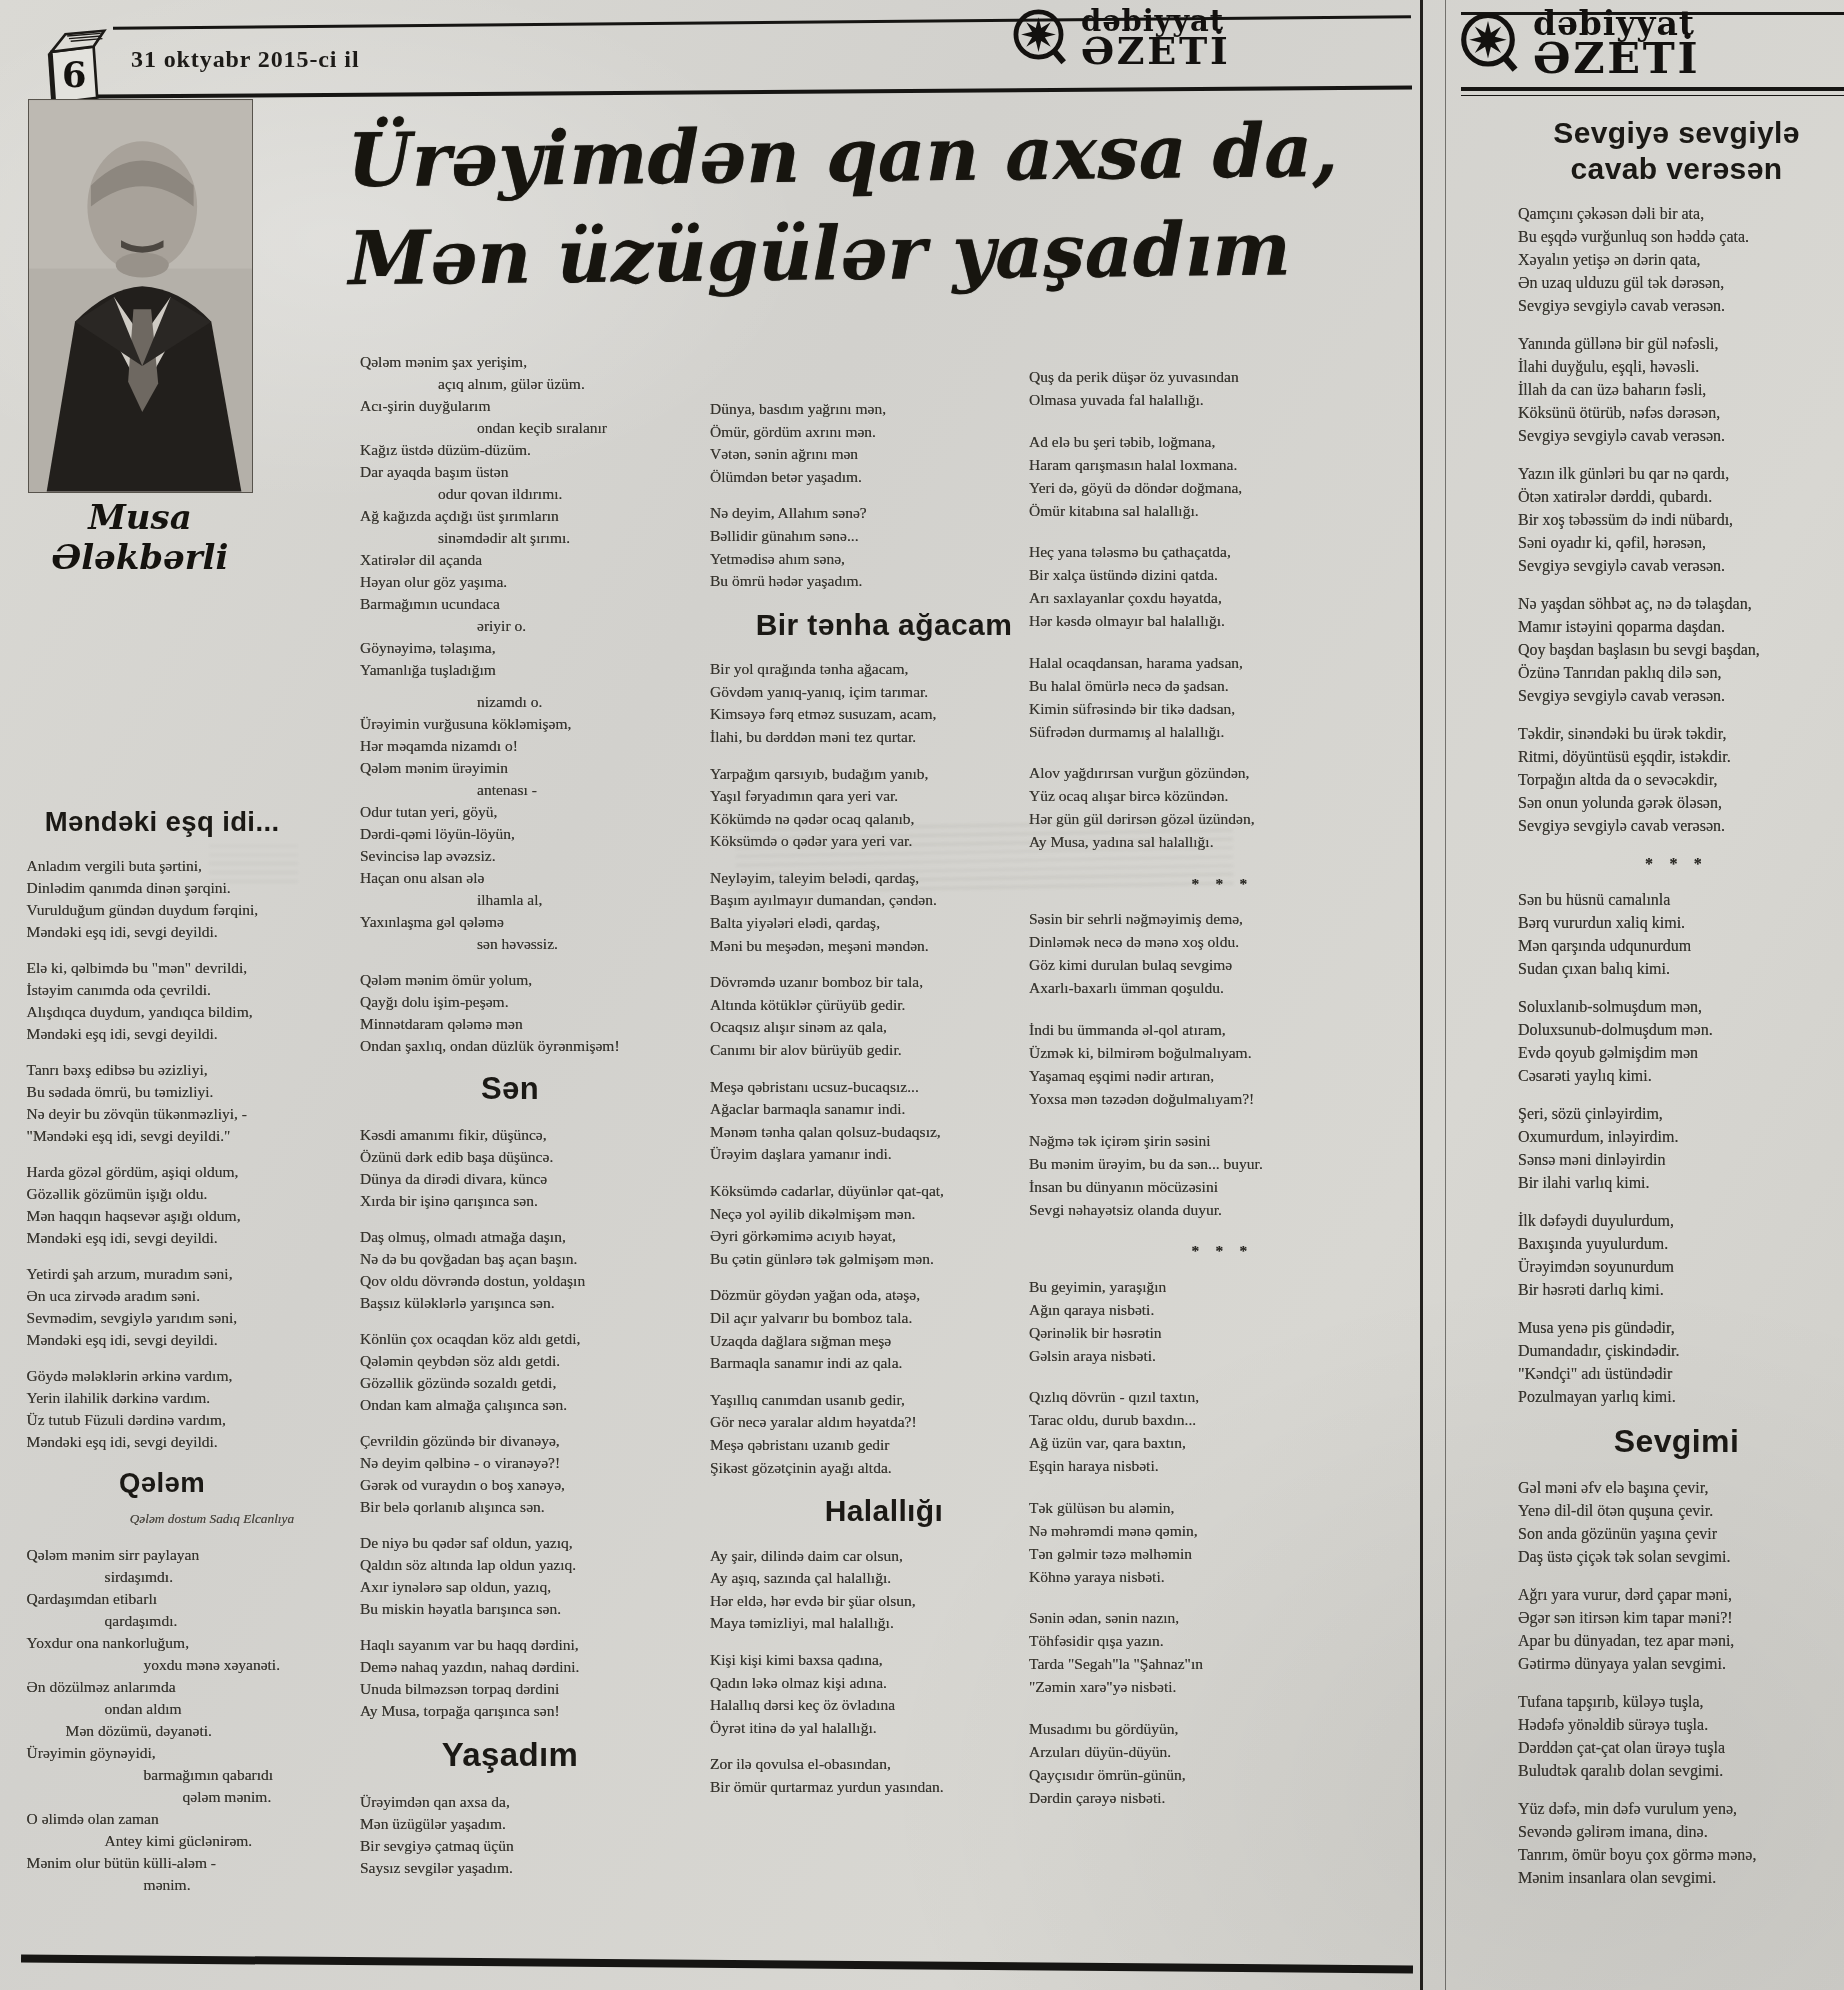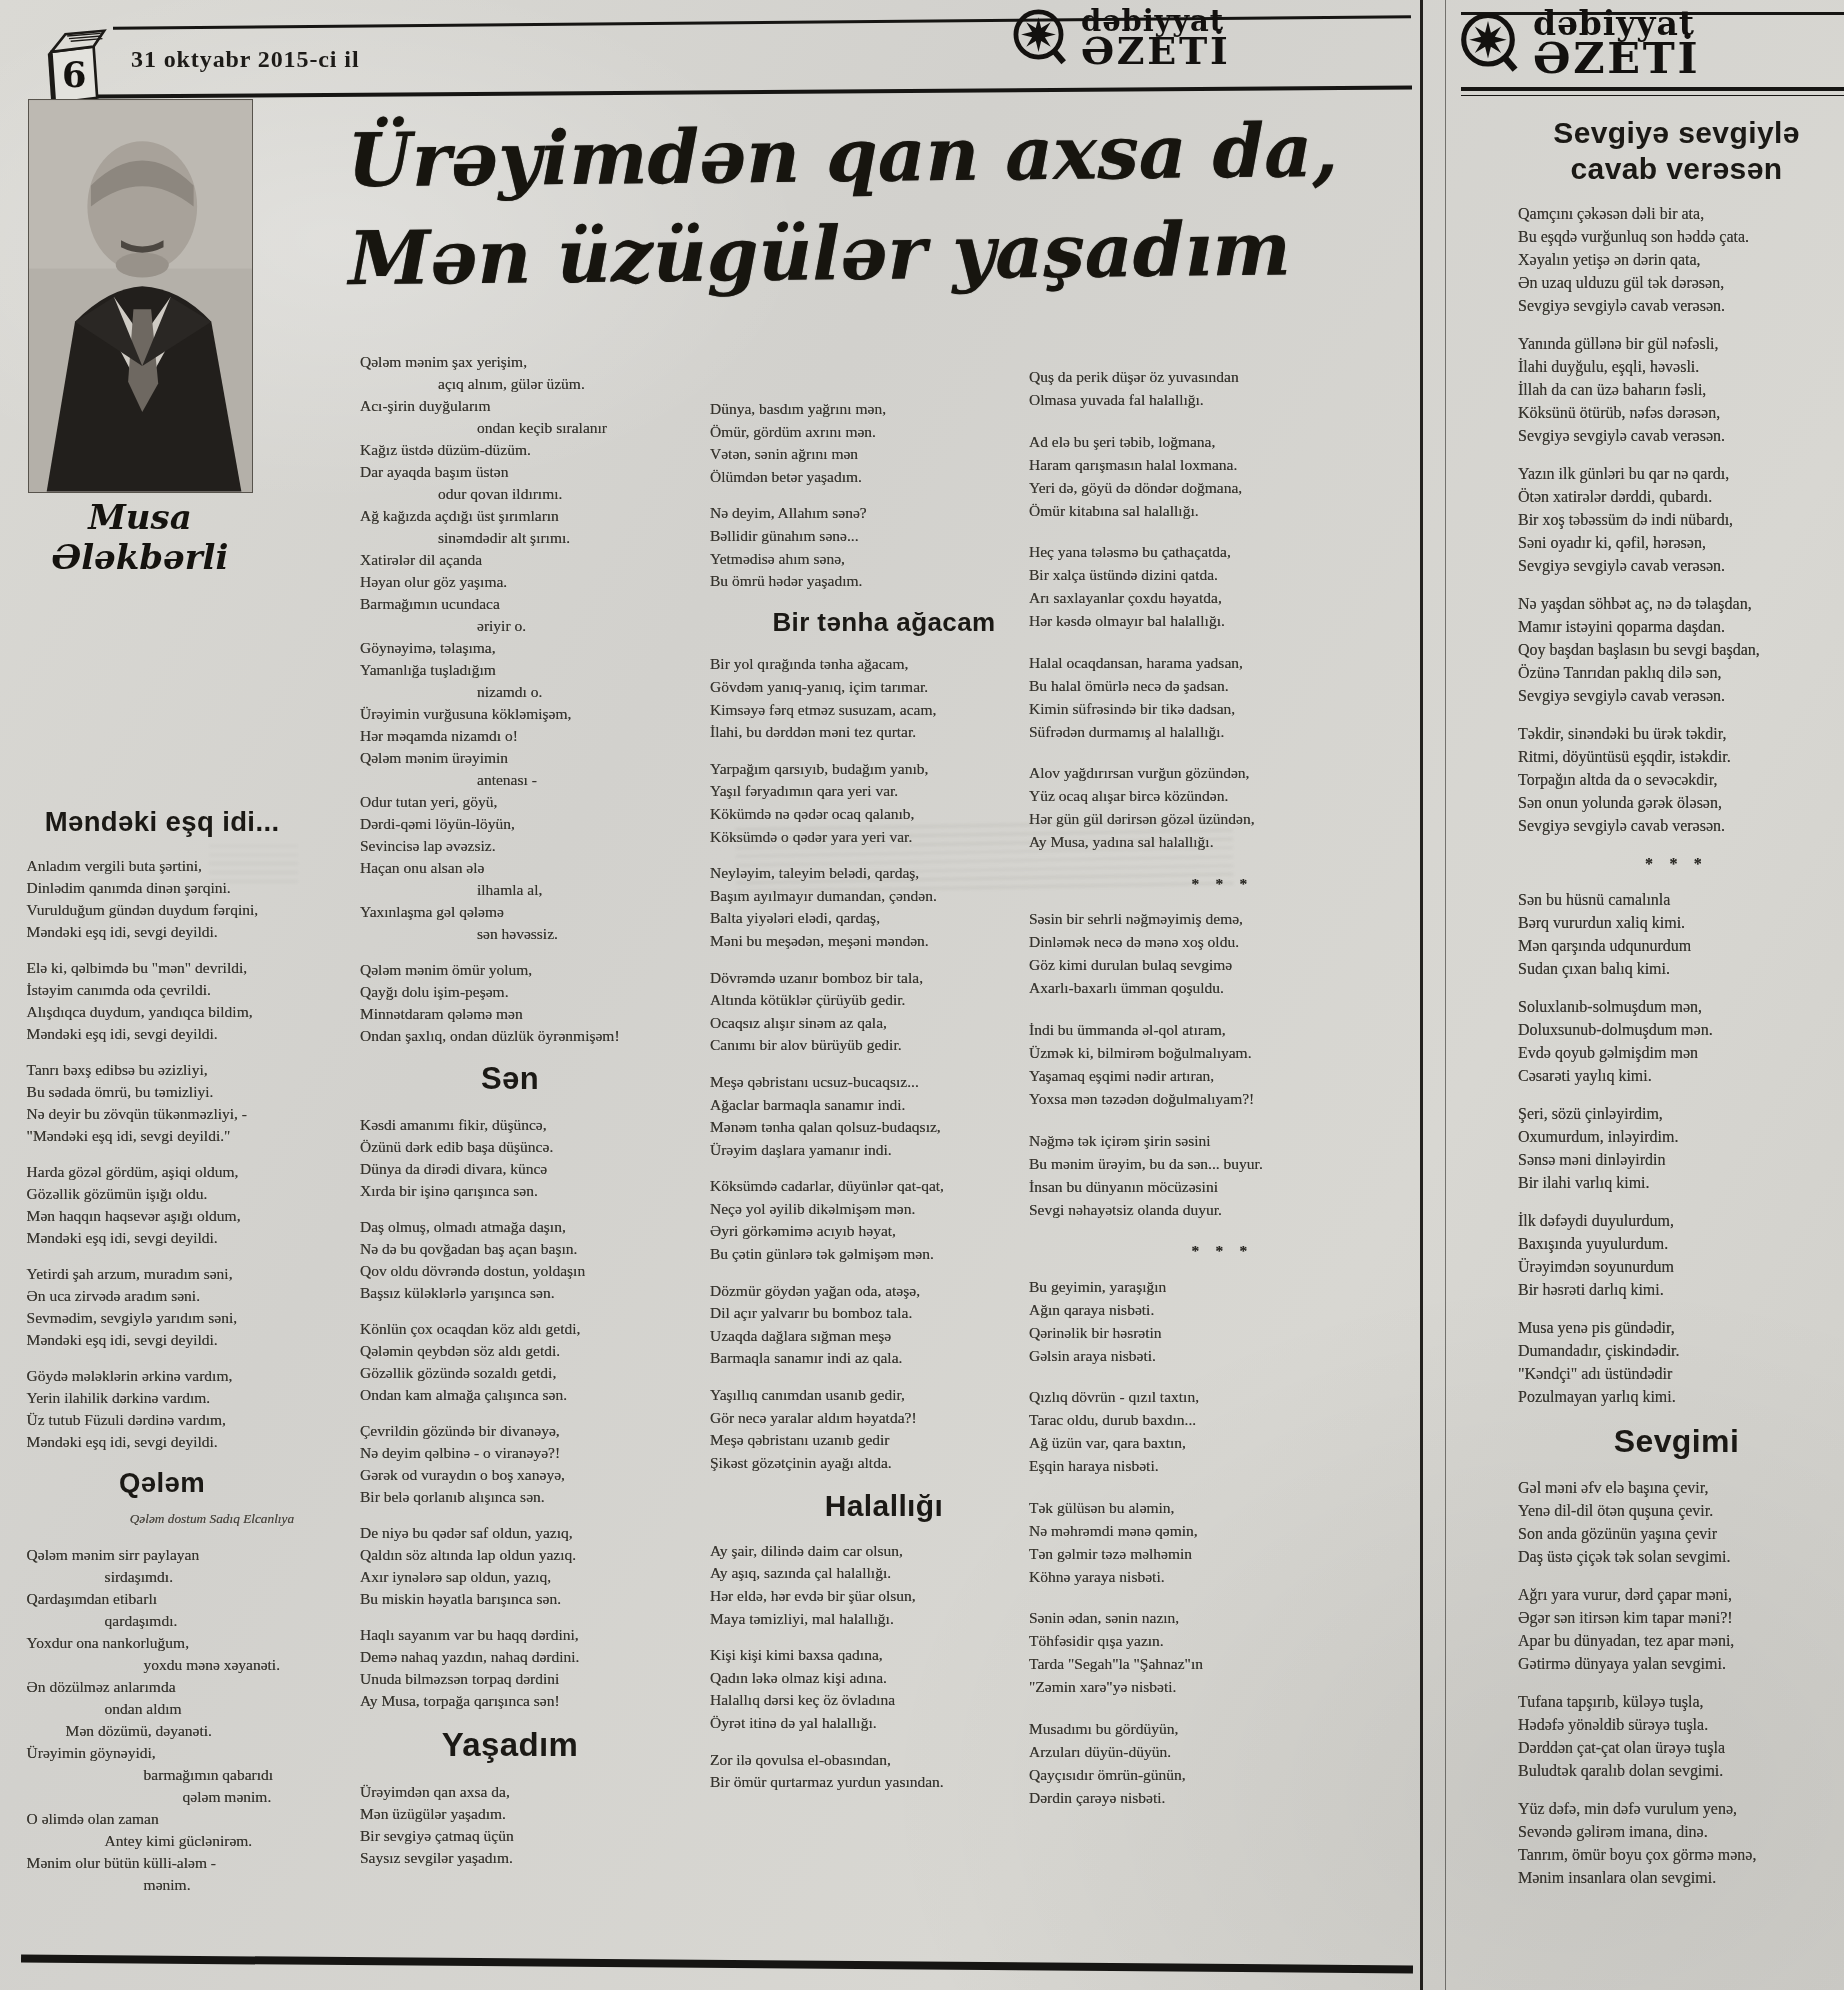--- a/index.html
+++ b/index.html
@@ -203,21 +203,21 @@
         <div class="ln">Dar ayaqda başım üstən</div>
         <div class="ln" style="padding-left: 78px;">odur qovan ildırımı.</div>
         <div class="ln">Ağ kağızda açdığı üst şırımların</div>
         <div class="ln" style="padding-left: 78px;">sinəmdədir alt şırımı.</div>
         <div class="ln">Xatirələr dil açanda</div>
         <div class="ln">Həyan olur göz yaşıma.</div>
         <div class="ln">Barmağımın ucundaca</div>
         <div class="ln" style="padding-left: 117px;">əriyir o.</div>
         <div class="ln">Göynəyimə, təlaşıma,</div>
         <div class="ln">Yamanlığa tuşladığım</div>
-        <div class="ln" style="padding-left: 117px;">nizamdı o.</div>
+        <div class="ln" style="padding-left: 117px; margin-top: 10px;">nizamdı o.</div>
         <div class="ln">Ürəyimin vurğusuna kökləmişəm,</div>
         <div class="ln">Hər məqamda nizamdı o!</div>
         <div class="ln">Qələm mənim ürəyimin</div>
         <div class="ln" style="padding-left: 117px;">antenası -</div>
         <div class="ln">Odur tutan yeri, göyü,</div>
         <div class="ln">Dərdi-qəmi löyün-löyün,</div>
         <div class="ln">Sevincisə lap əvəzsiz.</div>
         <div class="ln">Haçan onu alsan ələ</div>
         <div class="ln" style="padding-left: 117px;">ilhamla al,</div>
         <div class="ln">Yaxınlaşma gəl qələmə</div>
@@ -284,21 +284,21 @@
         <div class="ln">Ömür, gördüm axrını mən.</div>
         <div class="ln">Vətən, sənin ağrını mən</div>
         <div class="ln">Ölümdən betər yaşadım.</div>
       </div>
       <div class="st">
         <div class="ln">Nə deyim, Allahım sənə?</div>
         <div class="ln">Bəllidir günahım sənə...</div>
         <div class="ln">Yetmədisə ahım sənə,</div>
         <div class="ln">Bu ömrü hədər yaşadım.</div>
       </div>
-      <div class="ph" style="font-size: 26px;">
+      <div class="ph" style="font-size: 30px;">
         <div>Bir tənha ağacam</div>
       </div>
       <div class="st">
         <div class="ln">Bir yol qırağında tənha ağacam,</div>
         <div class="ln">Gövdəm yanıq-yanıq, içim tarımar.</div>
         <div class="ln">Kimsəyə fərq etməz susuzam, acam,</div>
         <div class="ln">İlahi, bu dərddən məni tez qurtar.</div>
       </div>
       <div class="st">
         <div class="ln">Yarpağım qarsıyıb, budağım yanıb,</div>

